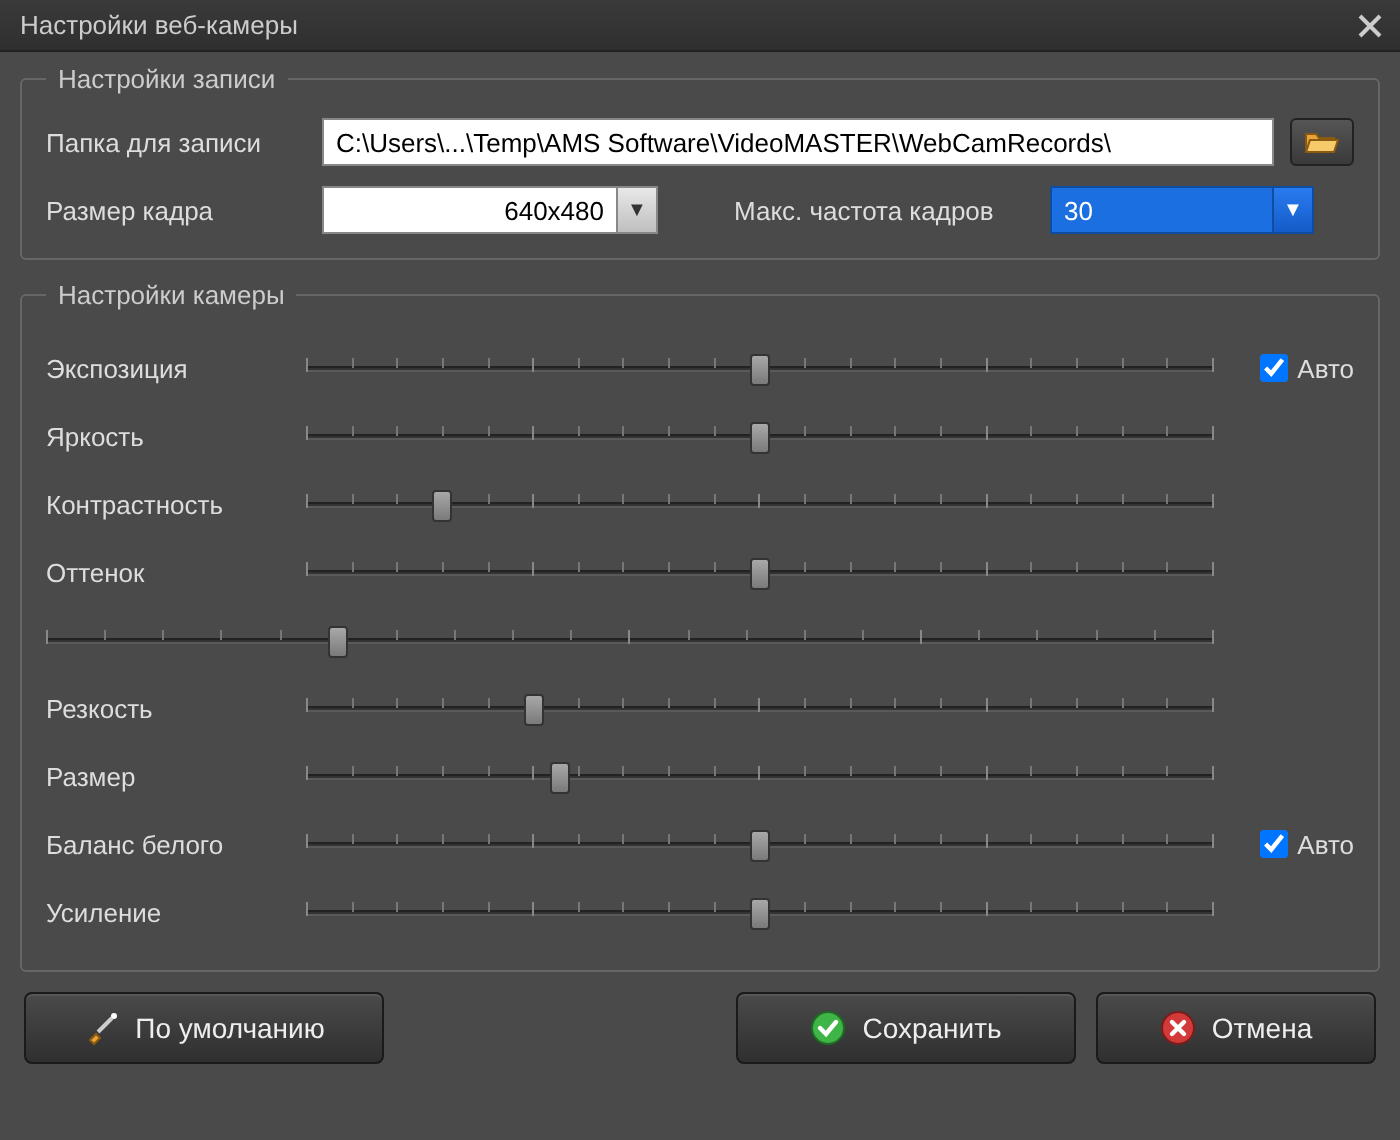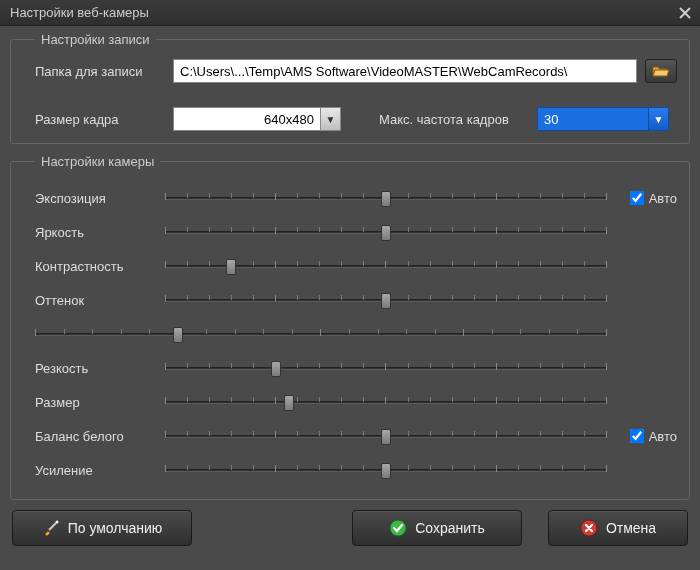--- a/index.html
+++ b/index.html
@@ -25,28 +25,28 @@
     width: 18px; height: 18px;
     color: #ccc; cursor: pointer;
     display: flex; align-items: center; justify-content: center;
     font-size: 14px;
   }
   .content { padding: 6px 10px 10px 10px; }
   fieldset {
     border: 1px solid #666;
     border-radius: 3px;
     margin-bottom: 10px;
-    padding: 12px 12px 12px 24px;
+    padding: 12px 12px 12px 12px;
   }
   legend {
     padding: 0 6px;
     color: #ccc;
     font-size: 13px;
   }
-  .row { display: flex; align-items: center; margin-bottom: 24px; gap: 8px; }
+  .row { display: flex; align-items: center; margin-bottom: 10px; gap: 8px; }
   .row:last-child { margin-bottom: 0; }
   .label { width: 130px; color: #ddd; }
   .path-input {
     flex: 1;
     height: 24px;
     background: #fff;
     color: #000;
     border: 1px solid #888;
     padding: 0 6px;
     font-size: 13px;
@@ -107,21 +107,21 @@
     background: linear-gradient(#a8a8a8,#7a7a7a);
     border:1px solid #333; border-radius:2px;
     transform: translateX(-5px);
   }
   .auto {
     width: 70px; display:flex; align-items:center; gap:5px; justify-content:flex-end;
     padding-left: 10px;
   }
   .auto input { width:14px; height:14px; }
   .buttons {
-    display:flex; gap:26px; margin-top: 6px; padding: 0 2px;
+    display:flex; gap:10px; margin-top: 6px; padding: 0 2px;
   }
   .btn {
     height: 36px;
     background: linear-gradient(#4a4a4a,#2f2f2f);
     border: 1px solid #1a1a1a;
     border-radius: 4px;
     display:flex; align-items:center; justify-content:center;
     gap:8px; color:#eee; cursor:pointer;
     padding: 0 18px;
     font-size: 14px;

